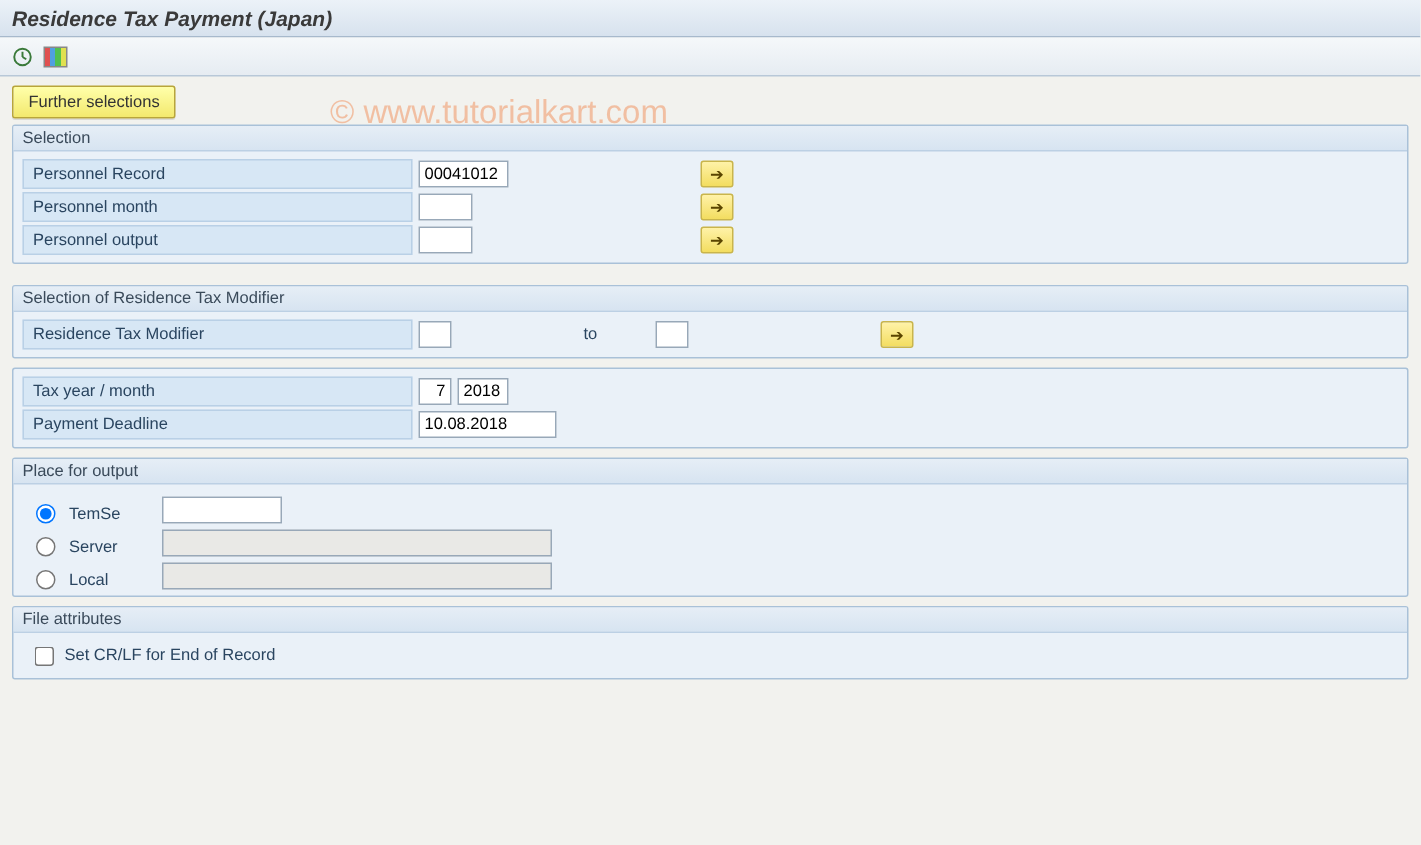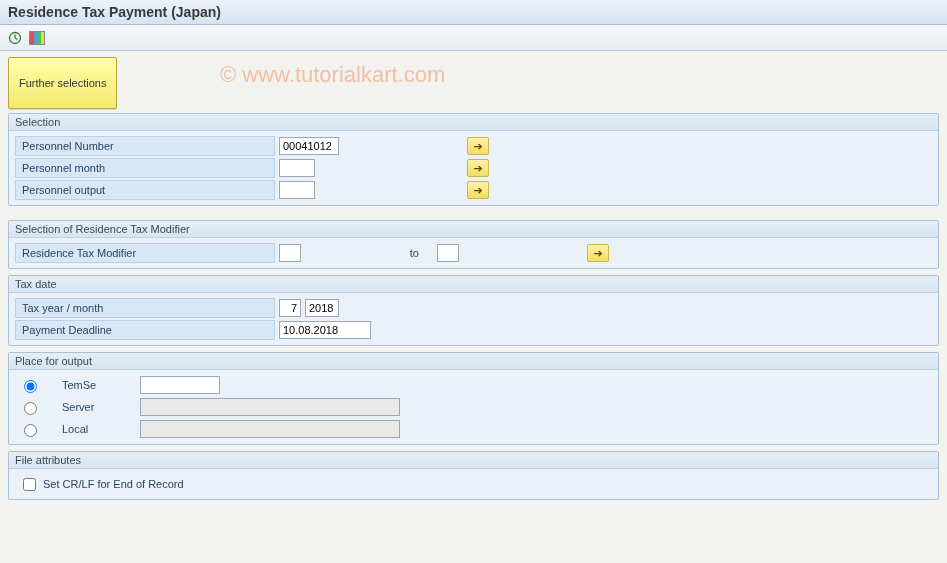--- a/index.html
+++ b/index.html
@@ -10,20 +10,21 @@
     background: #f2f2ee;
     width: 947px;
     height: 563px;
     overflow: hidden;
     color: #333;
   }
   .title-bar {
     background: linear-gradient(#ecf2f8,#d7e2ee);
     border-bottom: 1px solid #a7b9cc;
     padding: 4px 8px;
+    font-style: italic;
     font-weight: bold;
     font-size: 14px;
     color: #3a3a3a;
   }
   .toolbar {
     background: linear-gradient(#f5f8fa,#e6ecf2);
     border-bottom: 1px solid #b8c8d8;
     padding: 3px 6px;
     display:flex;
     align-items:center;
@@ -41,21 +42,21 @@
   .icon-colorbars{
     width:16px;height:14px;
     display:inline-block;
     background: linear-gradient(90deg,#e05050 0 25%,#50a0e0 25% 50%,#50c050 50% 75%,#e0e050 75% 100%);
     border:1px solid #888;
   }
   .content { padding: 6px 8px 4px 8px; }
   .btn-yellow {
     background: linear-gradient(#ffffaa,#f3e96e);
     border: 1px solid #b8a53b;
-    padding: 19px 10px;
+    padding: 4px 10px;
     font-size:11px;
     color:#333;
     border-radius:2px;
     box-shadow: 0 1px 0 rgba(0,0,0,0.1);
     text-align: center;
   }
   .group {
     border: 1px solid #a9c1d8;
     background: #eaf1f8;
     margin-bottom: 6px;
@@ -105,24 +106,24 @@
   .w-short { width: 80px; }
   .arrow-btn {
     width:22px;height:18px;
     background: linear-gradient(#fff2a8,#f3dd60);
     border:1px solid #c9b54c;
     display:flex;align-items:center;justify-content:center;
     font-size:11px;
     color:#5a4500;
     border-radius:2px;
   }
-  .spacer-to { width:30px; text-align:right; color:#2a4560; }
+  .spacer-to { width:30px; text-align:left; color:#2a4560; }
   .radio-row {
-    display:flex;align-items:center;
-    height:22px;gap:22px;
+    display:flex;align-items:flex-end;
+    height:22px;gap:6px;
     padding-left:4px;
   }
   .radio-row label {
      width:56px;
      color:#2a4560;
   }
   .check-row{
     display:flex;align-items:center;gap:4px;height:22px;
     color:#2a4560;
     padding-left:4px;
@@ -163,21 +164,21 @@
 <div class="content">
 
   <div style="margin-bottom:4px;">
     <button class="btn-yellow">Further selections</button>
   </div>
 
   <div class="group">
     <div class="group-title">Selection</div>
     <div class="group-body">
       <div class="row">
-        <div class="lbl-cell">Personnel Number</div>
+        <div class="lbl-cell">Personnel Record</div>
         <div class="col-inputs">
           <input class="txt w-small" value="00041012" style="">
         </div>
         <div style="width:40px"></div>
         <button class="arrow-btn">
           <span>➔</span>
         </button>
       </div>
       <div class="row">
         <div class="lbl-cell">Personnel month</div>
@@ -216,21 +217,20 @@
         <input class="txt w-tiny" value="" style="">
         <div style="width:120px"></div>
         <button class="arrow-btn">
           <span>➔</span>
         </button>
       </div>
     </div>
   </div>
 
   <div class="group">
-    <div class="group-title">Tax date</div>
     <div class="group-body">
       <div class="row">
         <div class="lbl-cell">Tax year / month</div>
         <input class="txt w-tiny" style="text-align: right;" value="7">
         <input class="txt w-year" value="2018" style="">
       </div>
       <div class="row">
         <div class="lbl-cell">Payment Deadline</div>
         <input class="txt w-date" value="10.08.2018" style="">
       </div>

